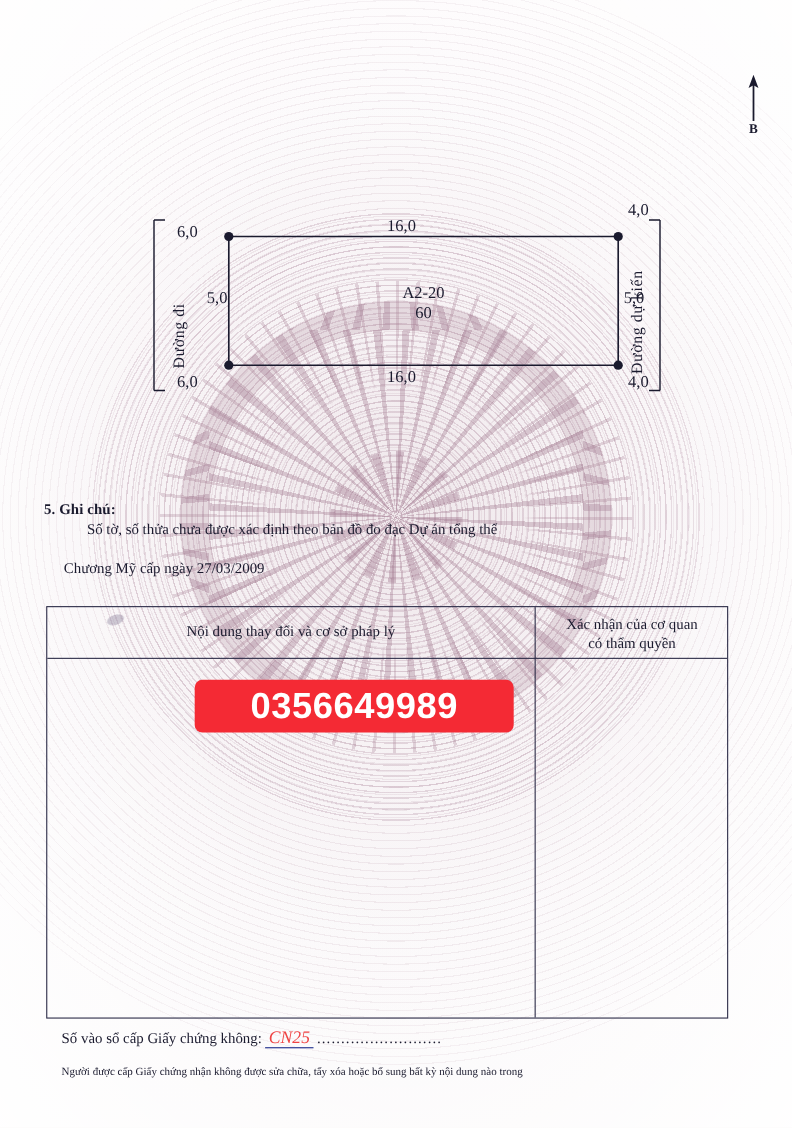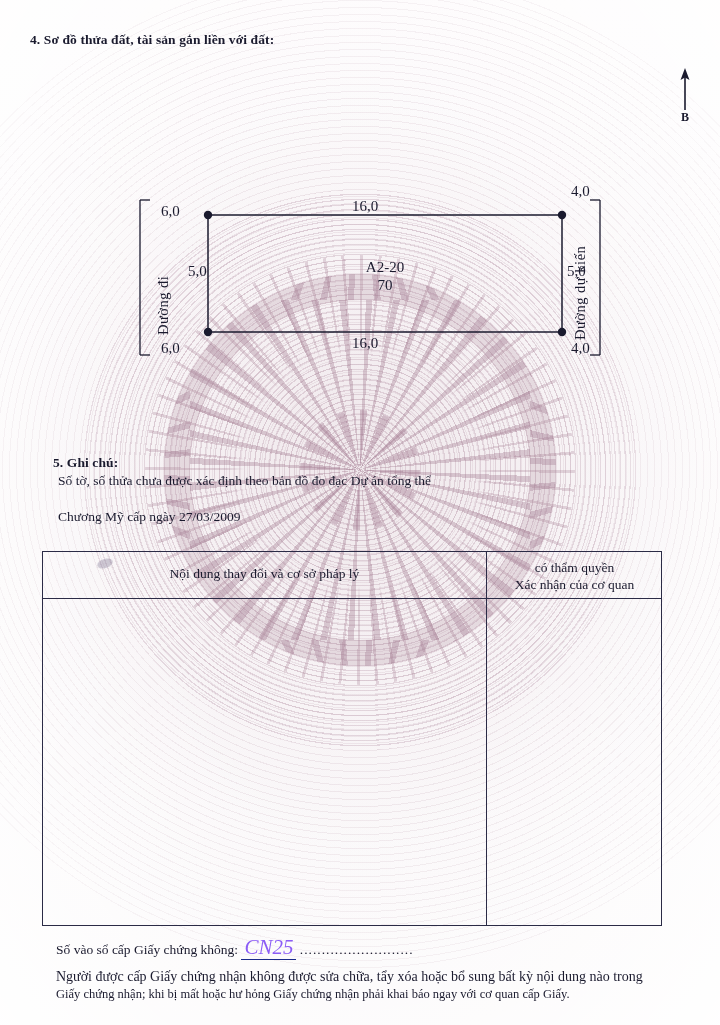--- a/index.html
+++ b/index.html
@@ -122,30 +122,30 @@
   }
 
   .sec-head {
     position: absolute;
     font-size: 13.5px;
     font-weight: 700;
     letter-spacing: .1px;
     white-space: nowrap;
   }
   #sec4 { left: 30px; top: 32px; }
-  #sec5 { left: 40px; top: 455px; margin-left: 13px; }
+  #sec5 { left: 40px; top: 455px; }
   #sec6 { left: 40px; top: 530px; }
 
   .note-line {
     position: absolute;
     left: 58px;
     font-size: 13.5px;
     white-space: nowrap;
   }
-  #note1 { top: 473px; }
+  #note1 { top: 473px; margin-left: 21px; }
   #note2 { top: 491px; }
   #note3 { top: 509px; }
 
   
   .north {
     position: absolute;
     left: 673px;
     top: 68px;
     width: 24px;
     height: 55px;
@@ -247,26 +247,26 @@
     font-size: 13.5px;
     white-space: nowrap;
   }
   #cert-no { top: 935px; }
   .dots {
     letter-spacing: 1px;
   }
   .handwritten {
     font-family: "Liberation Serif", serif;
     font-style: italic;
-    color: #8b5cf6;
-    font-size: 21px;
+    color: #ef4444;
+    font-size: 16px;
     border-bottom: 1.2px solid #1a2a8a;
     padding: 0 3px;
   }
-  #foot1 { top: 969px; font-size: 14px; }
+  #foot1 { top: 969px; font-size: 10px; }
   #foot2 { top: 987px; font-size: 12.5px; }
 
   .smudge {
     position: absolute;
     left: 97px;
     top: 559px;
     width: 16px;
     height: 9px;
     background: rgba(120,110,140,0.35);
     border-radius: 50%;
@@ -282,21 +282,20 @@
   <div class="rings"></div>
   <div class="rings2"></div>
   <div class="spokes"></div>
   <div class="drum-band"></div>
   <div class="star-center"></div>
   <div class="vignette"></div>
 </div>
 
 <div class="page">
 
-  <div class="sec-head" id="sec4">4. Sơ đồ thửa đất, tài sản gắn liền với đất:</div>
 
   <div class="north">
     <svg width="24" height="42" viewBox="0 0 24 42">
       <line x1="12" y1="6" x2="12" y2="42" stroke="#1a1a2e" stroke-width="1.6"></line>
       <polygon points="12,0 7.5,12 12,9.5 16.5,12" fill="#1a1a2e"></polygon>
     </svg>
     <div class="blabel">B</div>
   </div>
 
   <div class="diagram">
@@ -329,41 +328,41 @@
     <div class="dim" style="left:41px; top:165px;">6,0</div>
 
     <div class="dim" style="left:245px; top:23px; transform:translateX(-50%);">16,0</div>
     <div class="dim" style="left:245px; top:160px; transform:translateX(-50%);">16,0</div>
 
     <div class="dim" style="left:451px; top:8px;">4,0</div>
     <div class="dim" style="left:447px; top:88px;">5,0</div>
     <div class="dim" style="left:451px; top:165px;">4,0</div>
 
     <div class="parcel-id" style="left:265px; top:84px; transform:translateX(-50%);">A2-20</div>
-    <div class="parcel-id" style="left:265px; top:102px; transform:translateX(-50%);">70</div>
+    <div class="parcel-id" style="left:265px; top:102px; transform:translateX(-50%);">60</div>
   </div>
 
   <div class="sec-head" id="sec5">5. Ghi chú:</div>
   <div class="note-line" id="note1">Số tờ, số thửa chưa được xác định theo bản đồ đo đạc Dự án tổng thể</div>
   <div class="note-line" id="note3">Chương Mỹ cấp ngày 27/03/2009</div>
 
 
   <div class="tbl">
     <div class="vline"></div>
     <div class="hline"></div>
     <div class="th th-left">Nội dung thay đổi và cơ sở pháp lý</div>
     <div class="th th-right">
+      <div>Xác nhận của cơ quan</div>
       <div>có thẩm quyền</div>
-      <div>Xác nhận của cơ quan</div>
     </div>
   </div>
   <div class="smudge"></div>
 
+  <div class="stamp">0356649989</div>
 
   <div class="footer-line" id="cert-no">
     <span>Số vào sổ cấp Giấy chứng không:</span>
     <span class="handwritten">CN25</span>
     <span class="dots">..........................</span>
   </div>
   <div class="footer-line" id="foot1">Người được cấp Giấy chứng nhận không được sửa chữa, tẩy xóa hoặc bổ sung bất kỳ nội dung nào trong</div>
-  <div class="footer-line" id="foot2">Giấy chứng nhận; khi bị mất hoặc hư hỏng Giấy chứng nhận phải khai báo ngay với cơ quan cấp Giấy.</div>
 
 </div>
 
 </body></html>

